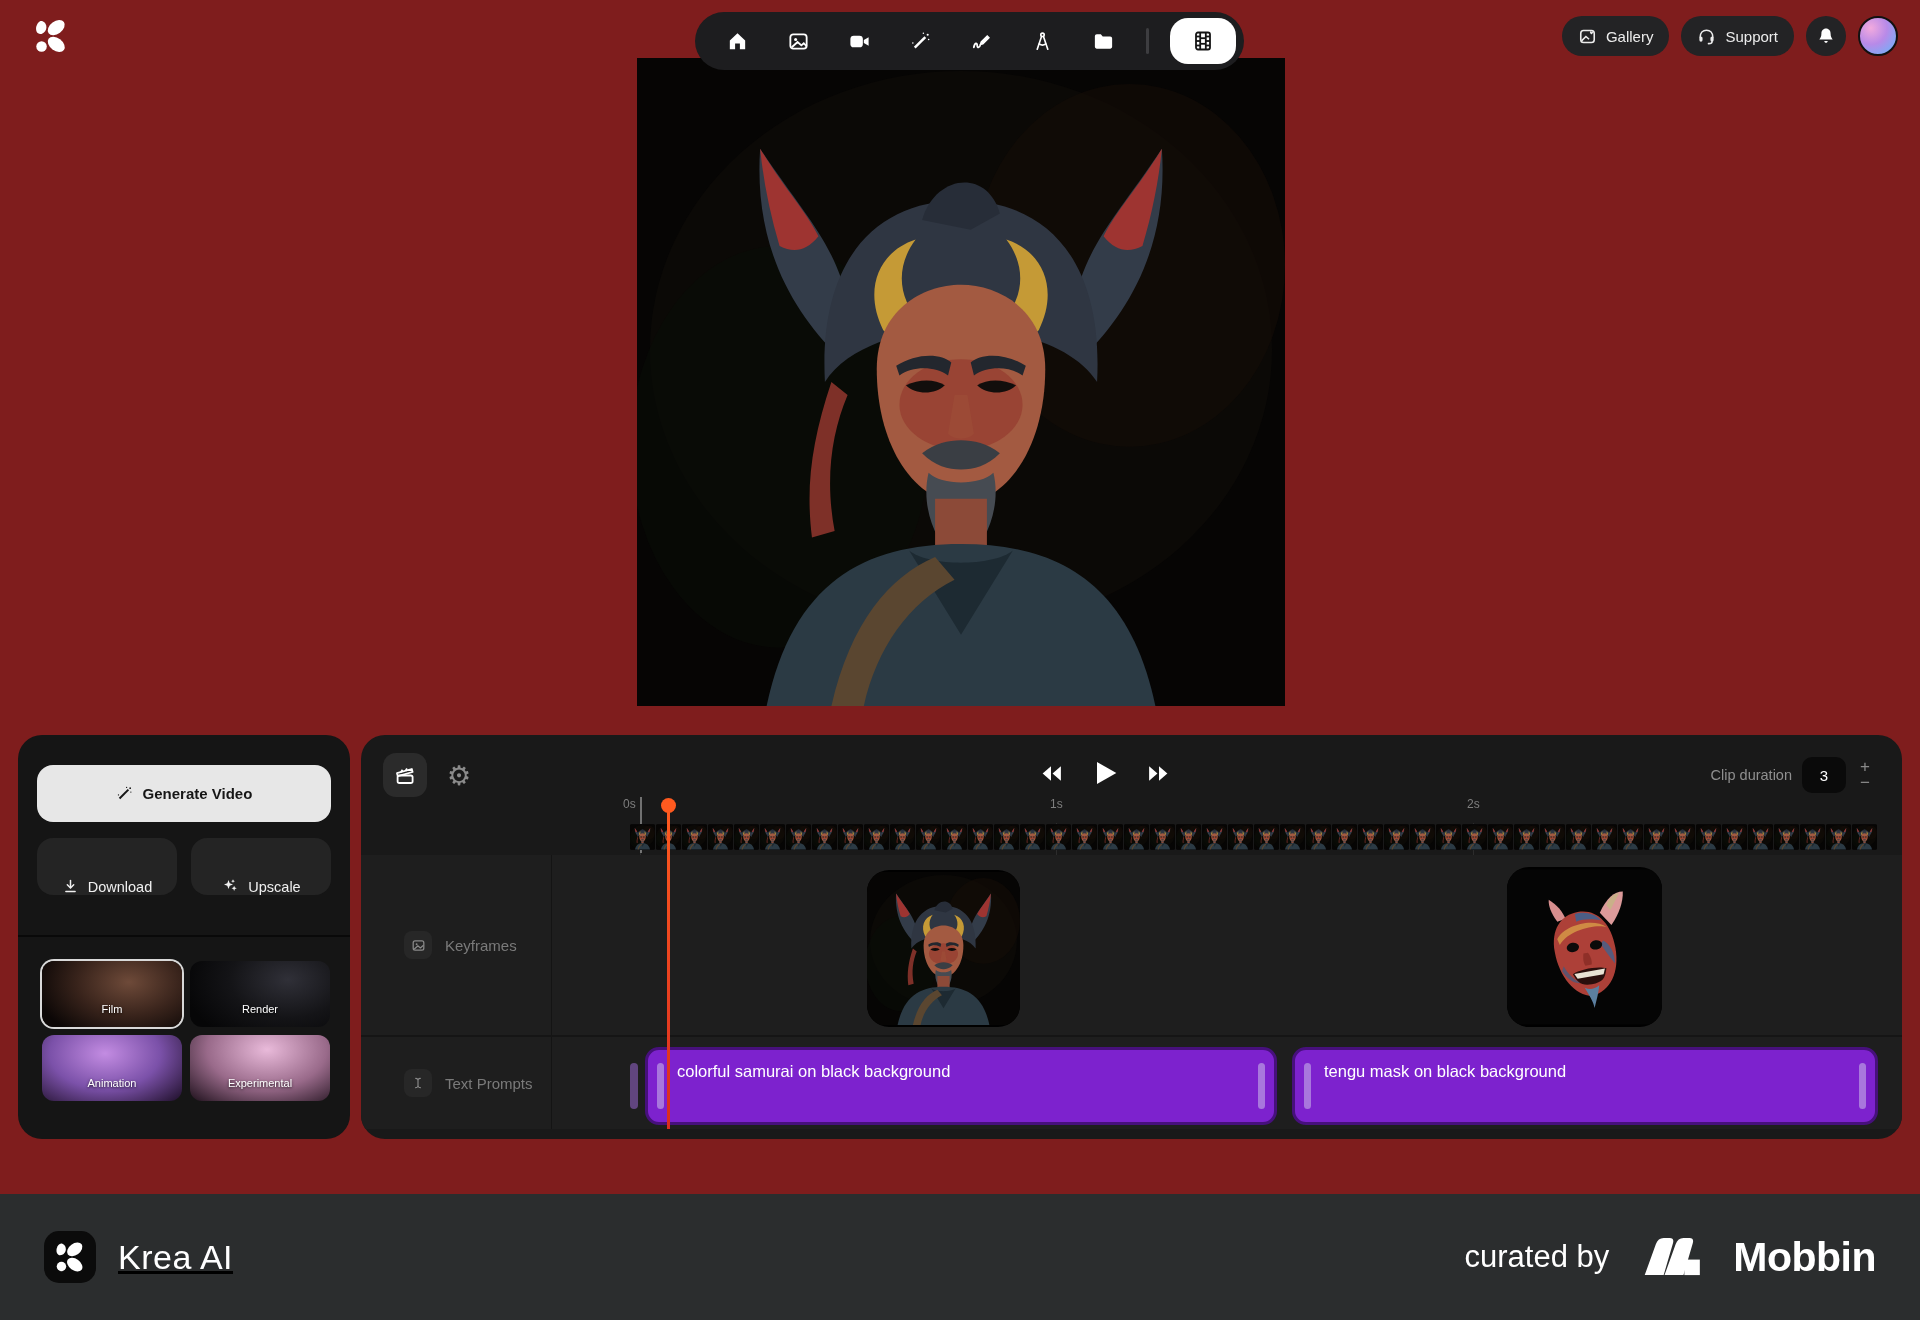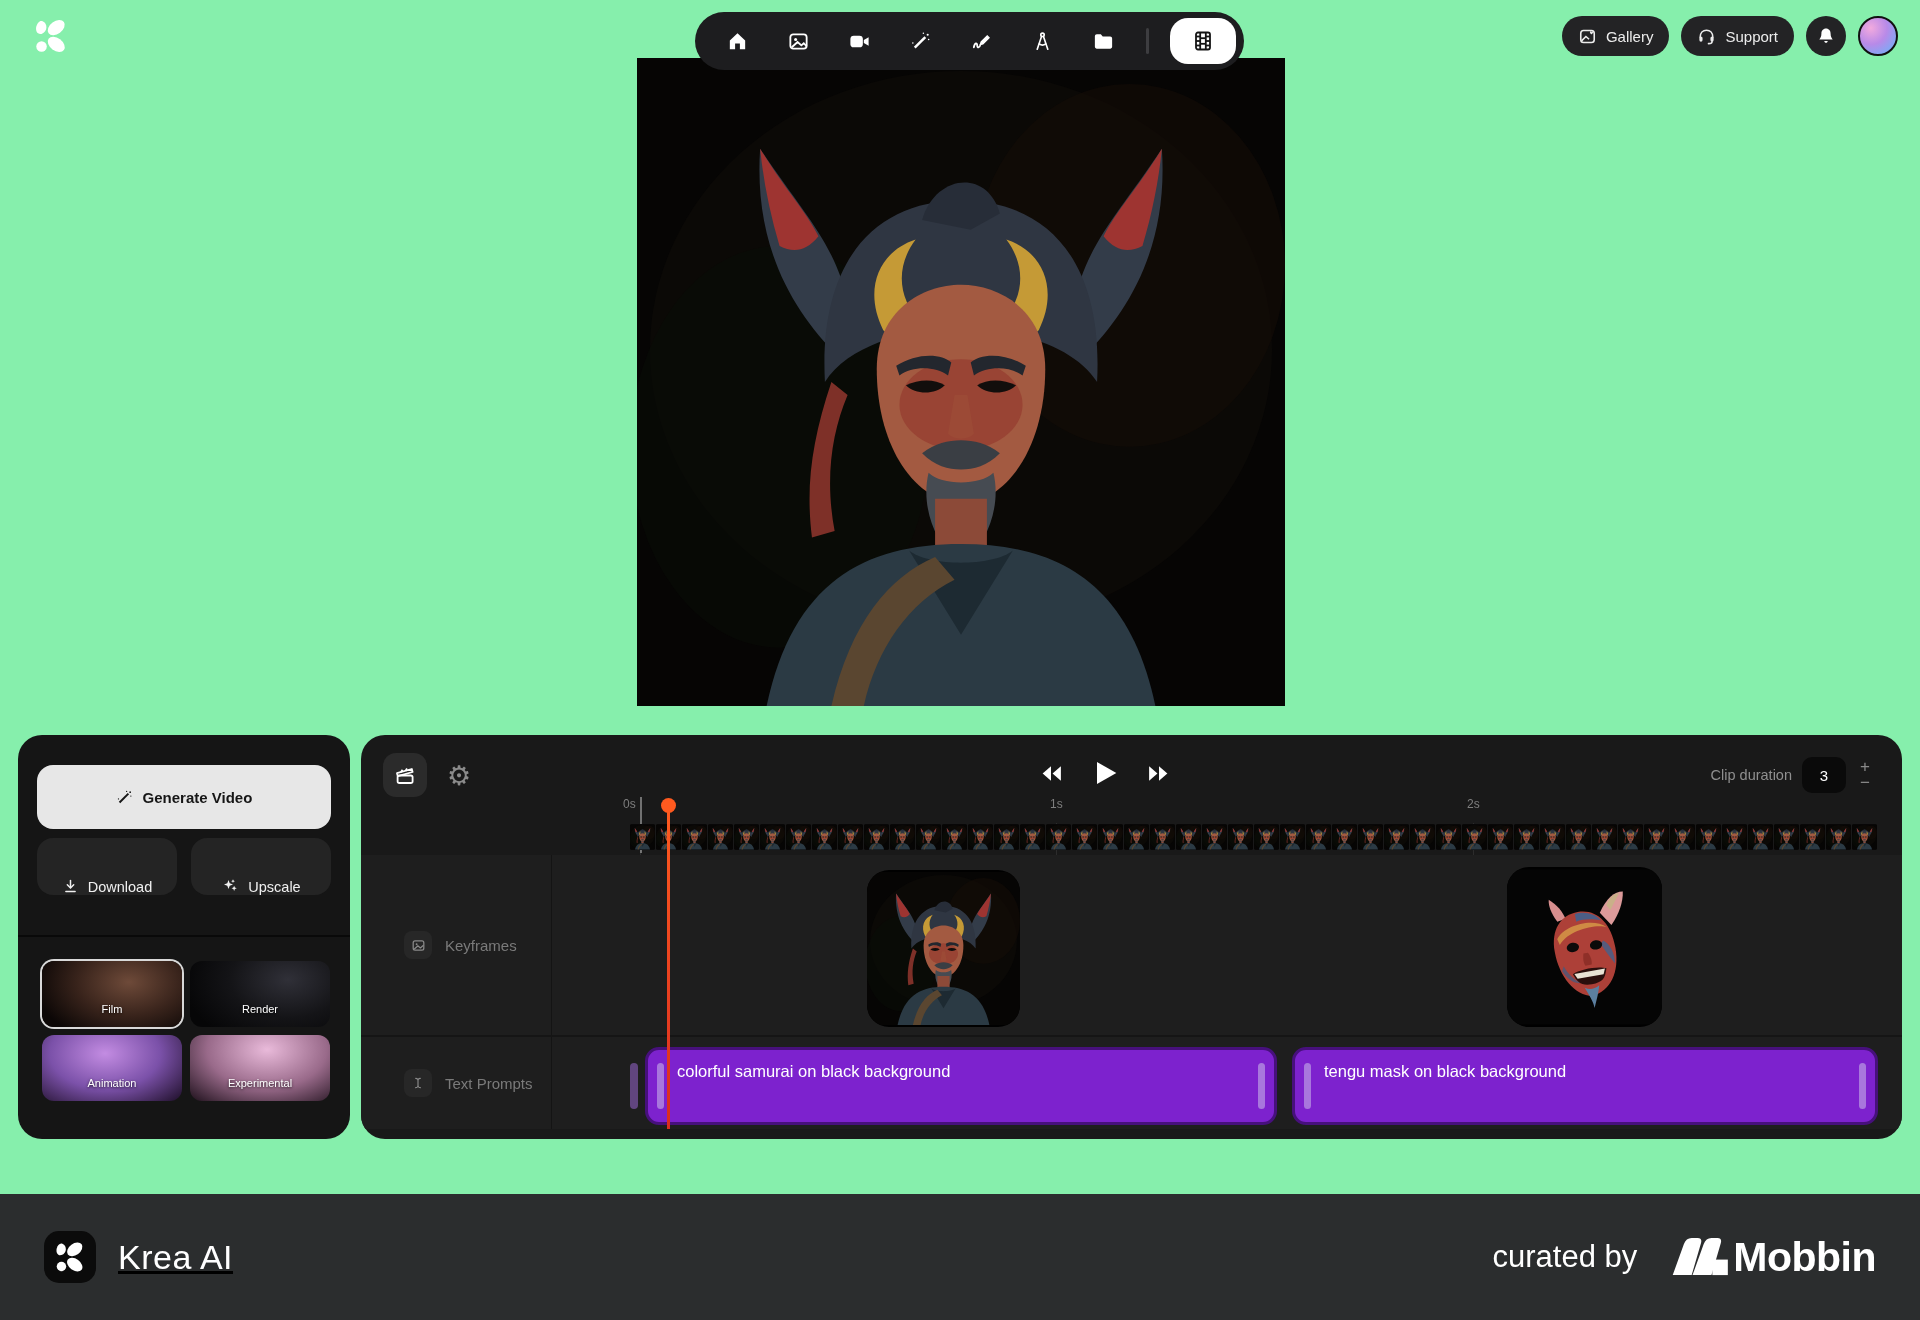--- a/index.html
+++ b/index.html
@@ -1,17 +1,17 @@
 <!DOCTYPE html>
 <html><head>
 <meta charset="utf-8">
 <style>
   * { margin:0; padding:0; box-sizing:border-box; }
   html,body { background:#000; }
-  .stage { position:relative; width:1920px; height:1320px; background:#86efac;
+  .stage { position:relative; width:1920px; height:1320px; background:#7f1d1d;
            font-family:"Liberation Sans","DejaVu Sans",sans-serif; overflow:hidden;padding-left:43px; }
   svg { display:block; }
 
   
   .logo-top { position:absolute; left:30px; top:15px; width:42px; height:42px; }
   .nav-pill { position:absolute; left:695px; top:12px; height:58px; border-radius:29px;
               background:#1d1d1f; display:flex; align-items:center; padding:0 8px 0 20px; gap:17px; z-index:5; }
   .nav-btn { width:44px; height:44px; display:flex; align-items:center; justify-content:center; cursor:pointer; }
   .nav-divider { width:3px; height:26px; background:#3d3d40; border-radius:2px; margin:0 4px; }
   .nav-selected { width:66px; height:46px; background:#fff; border-radius:18px;
@@ -23,21 +23,21 @@
               display:flex; align-items:center; justify-content:center; }
   .avatar { width:40px; height:40px; border-radius:50%; border:2px solid #111;
             background:radial-gradient(circle at 30% 28%, #f2aade, #b88ae8 45%, #84a6f4 78%, #6e9cf0); }
 
   
   .hero { position:absolute; left:637px; top:58px; width:648px; height:648px; background:#050505; z-index:1; }
 
   
   .left-panel { position:absolute; left:18px; top:735px; width:332px; height:404px;
                 background:#151515; border-radius:24px; }
-  .gen-btn { position:absolute; left:19px; top:30px; width:294px; height:64px; border-radius:16px;
+  .gen-btn { position:absolute; left:19px; top:30px; width:294px; height:57px; border-radius:16px;
              background:#e7e7e7; color:#161616; font-weight:bold; font-size:15px;
              display:flex; align-items:center; justify-content:center; gap:10px; cursor:pointer; }
   .sub-btn { position:absolute; top:103px; height:57px; border-radius:16px; background:#242424;
              color:#f0f0f0; font-size:14.5px; display:flex; align-items:flex-end; justify-content:center;
              gap:9px; cursor:pointer; }
   .dl-btn { left:19px; width:140px; } .up-btn { left:173px; width:140px; }
   .panel-divider { position:absolute; left:0; top:200px; width:100%; height:2px; background:#090909; }
   .tile { position:absolute; width:140px; height:66px; border-radius:12px; overflow:hidden;
           display:flex; align-items:flex-end; justify-content:center; cursor:pointer; }
   .tile span { color:#fff; font-size:11px; padding-bottom:12px; text-shadow:0 1px 3px rgba(0,0,0,.8); }
@@ -96,21 +96,21 @@
 
   
   .footer { position:absolute; left:0; top:1194px; width:1920px; height:126px; background:#2b2d2e;
             display:flex; align-items:center; justify-content:space-between; padding:0 44px; }
   .f-left { display:flex; align-items:center; gap:22px;text-decoration:underline; }
   .f-logo { width:52px; height:52px; border-radius:15px; background:#0b0b0b;
             display:flex; align-items:center; justify-content:center; }
   .f-brand { color:#fff; font-size:34px; font-weight:500; letter-spacing:.5px; }
   .f-right { display:flex; align-items:center; gap:34px; }
   .f-curated { color:#fff; font-size:31px; }
-  .f-mobbin { display:flex; align-items:center; gap:0; }
+  .f-mobbin { display:flex; align-items:center; gap:28px; }
   .f-mobbin-name { color:#fff; font-size:41px; font-weight:bold; letter-spacing:-.5px; }
 </style>
 </head>
 <body>
 
 <svg style="position:absolute;width:0;height:0;overflow:hidden" aria-hidden="true">
   <symbol id="samurai-art" viewBox="0 0 200 200">
     <rect width="200" height="200" fill="#060504"></rect>
     <ellipse cx="100" cy="90" rx="96" ry="86" fill="#0c0a07" opacity="0.8"></ellipse>
     <ellipse cx="152" cy="64" rx="48" ry="56" fill="#150c08" opacity="0.55"></ellipse>

